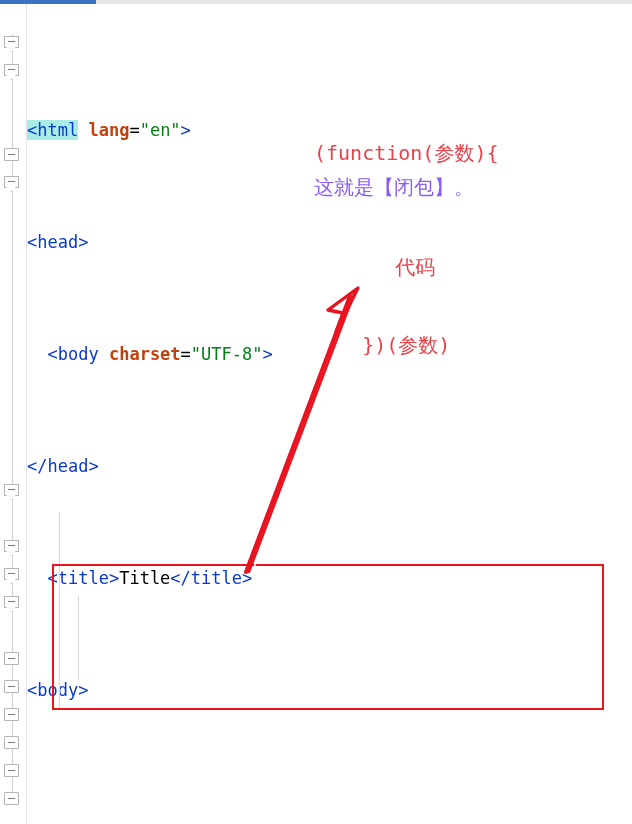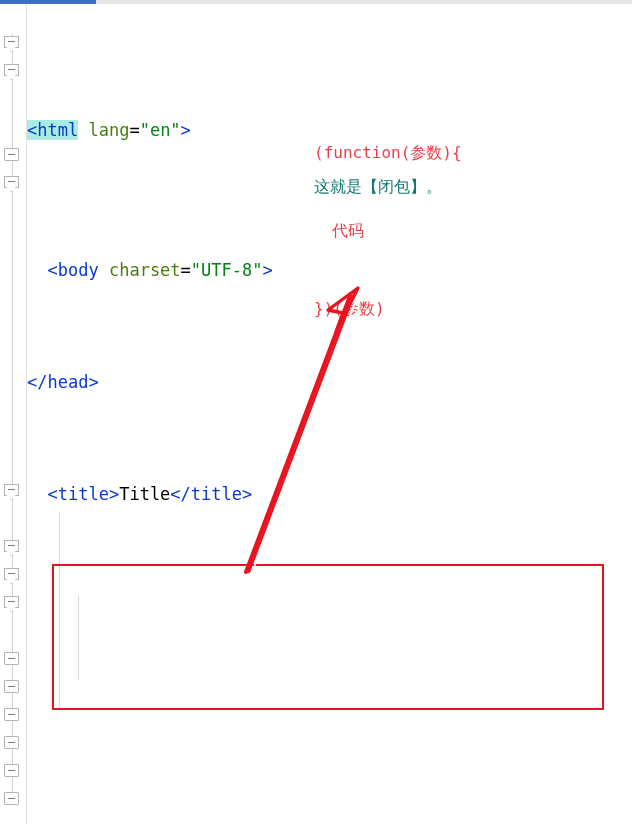--- a/index.html
+++ b/index.html
@@ -80,52 +80,53 @@
     font-size: 17px;
     line-height: 28px;
     white-space: pre;
     color: #000000;
   }
   .ln { height: 28px; position: relative; }
 
   
   .tag       { color: #0a39cf; }      
   .punct     { color: #000000; }
-  .attr      { color: #4d7c0f; }
+  .attr      { color: #c2410c; font-weight: bold; }
   .attrv     { color: #038017; }      
   .doctype   { color: #000000; }
   .text      { color: #000000; }
 
   
   .hl-tag { background: #a9ece3; }
 
   
   .guide {
     position: absolute;
     width: 1px;
     background: #d8d8d8;
   }
 
   
   #annot-note {
     position: absolute;
     left: 314px; top: 88px;
     color: #e8414a;
     font-family: "DejaVu Sans Mono", "Liberation Mono", monospace;
-    font-size: 16px;
+    font-size: 20px;
     line-height: 26px;
     white-space: pre;
-  }
-  #annot-note .ind { padding-left: 18px; }
+    text-align: center;
+  }
+  #annot-note .ind { padding-left: 18px; margin-top: 36px; }
   #annot-concl {
     position: absolute;
     left: 314px; top: 175px;
-    color: #0f766e;
+    color: #8b5cf6;
     font-family: Liberation Serif, serif;
-    font-size: 16px;
+    font-size: 20px;
     line-height: 24px;
     white-space: pre;
   }
   #red-box {
     position: absolute;
     left: 52px; top: 564px;
     width: 552px; height: 146px;
     border: 2px solid #e8131f;
     box-sizing: border-box;
     pointer-events: none;
@@ -195,27 +196,29 @@
   <div class="fold flat" style="top:788px">
       <span class="sq"></span>
     </div>
 </div>
 
 <div id="code">
 
 
   <div class="ln"><span class="tag hl-tag">&lt;</span><span class="tag hl-tag">html</span><span> </span><span class="attr">lang</span><span class="punct">=</span><span class="attrv">"en"</span><span class="tag">&gt;</span></div>
 
+  <div class="ln"><span class="tag">&lt;</span><span class="tag">head</span><span class="tag">&gt;</span></div>
 
   <div class="ln"><span>  </span><span class="tag">&lt;</span><span class="tag">body</span><span> </span><span class="attr">charset</span><span class="punct">=</span><span class="attrv">"UTF-8"</span><span class="tag">&gt;</span></div>
 
   <div class="ln"><span class="tag">&lt;/</span><span class="tag">head</span><span class="tag">&gt;</span></div>
 
   <div class="ln"><span>  </span><span class="tag">&lt;</span><span class="tag">title</span><span class="tag">&gt;</span><span class="text">Title</span><span class="tag">&lt;/</span><span class="tag">title</span><span class="tag">&gt;</span></div>
 
+  <div class="ln"><span class="tag">&lt;</span><span class="tag">body</span><span class="tag">&gt;</span></div>
 
   
   
   
 
   
   
   
 
   

